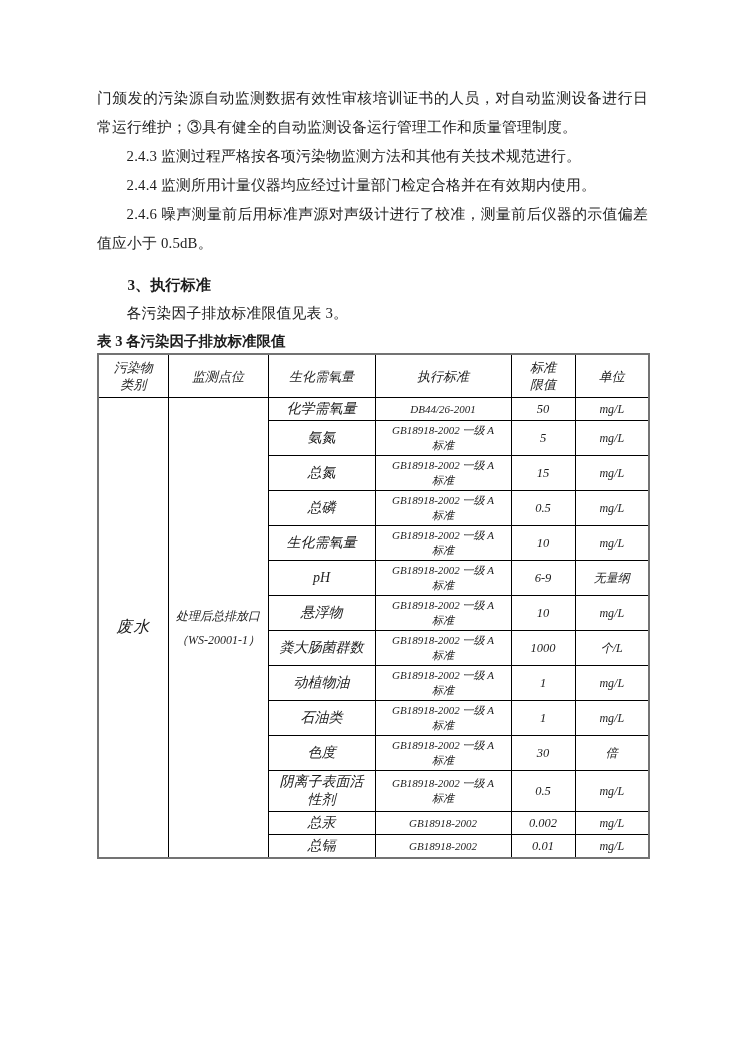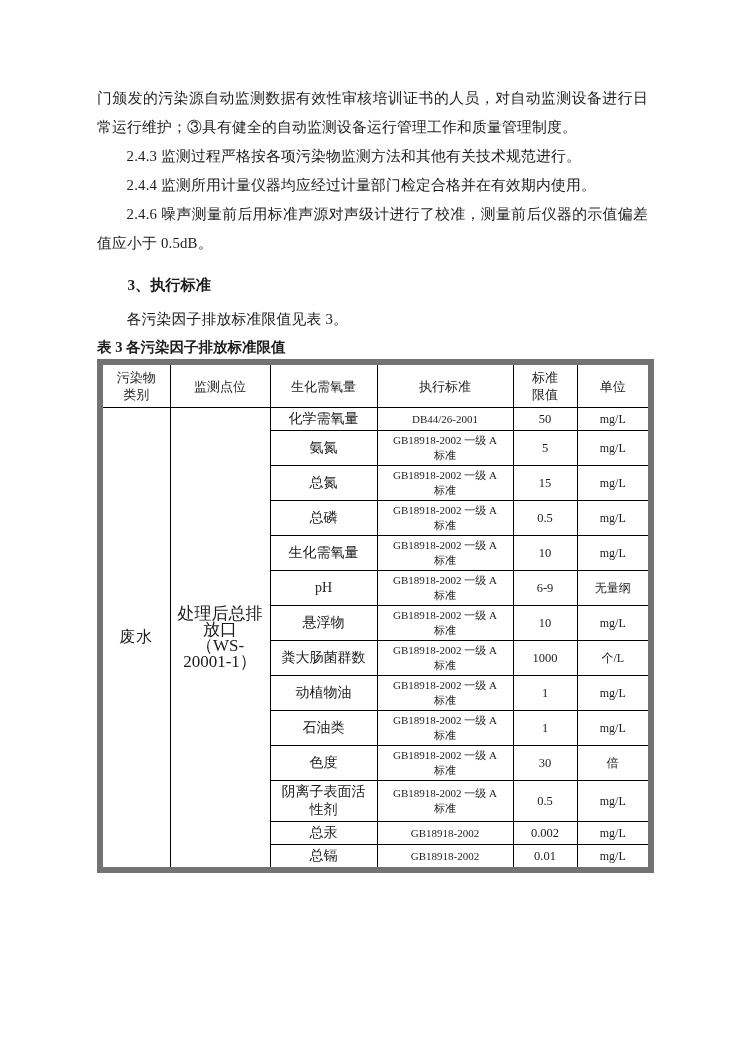--- a/index.html
+++ b/index.html
@@ -31,37 +31,38 @@
   .para {
     margin: 0;
     font-size: 14.8px;
     line-height: 29px;
     text-align: justify;
     text-indent: 2em;
     letter-spacing: 0.2px;
   }
   .para.no-indent { text-indent: 0; }
   .section-heading {
-    margin: 12px 0 6px 0;
+    margin: 12px 0 0 0;
     font-size: 15.2px;
     font-weight: bold;
     line-height: 29px;
     text-indent: 2em;
   }
   .table-title {
     font-weight: bold;
     font-size: 14.5px;
     line-height: 22px;
     margin: 2px 0 1px 0;
   }
   table.standards {
     border-collapse: collapse;
     table-layout: fixed;
     width: 551px;
-    border: 6px solid #737373;
+    border: 2px solid #737373;
+    font-style: italic;
   }
   table.standards th,
   table.standards td {
     border: 1px solid #000;
     text-align: center;
     vertical-align: middle;
     padding: 2px 2px;
     overflow: hidden;
   }
   table.standards th {
@@ -69,22 +70,22 @@
     font-size: 13px;
     line-height: 17px;
     white-space: pre-line;
     height: 38px;
   }
   td.cat-cell {
     font-size: 16px;
     letter-spacing: 1px;
   }
   td.point-cell {
-    font-size: 17px;
-    line-height: 16px;
+    font-size: 12px;
+    line-height: 24px;
     white-space: pre-line;
   }
   td.factor-cell {
     font-size: 14px;
     line-height: 18px;
     white-space: pre-line;
   }
   td.standard-cell {
     font-size: 11px;
     line-height: 15px;

